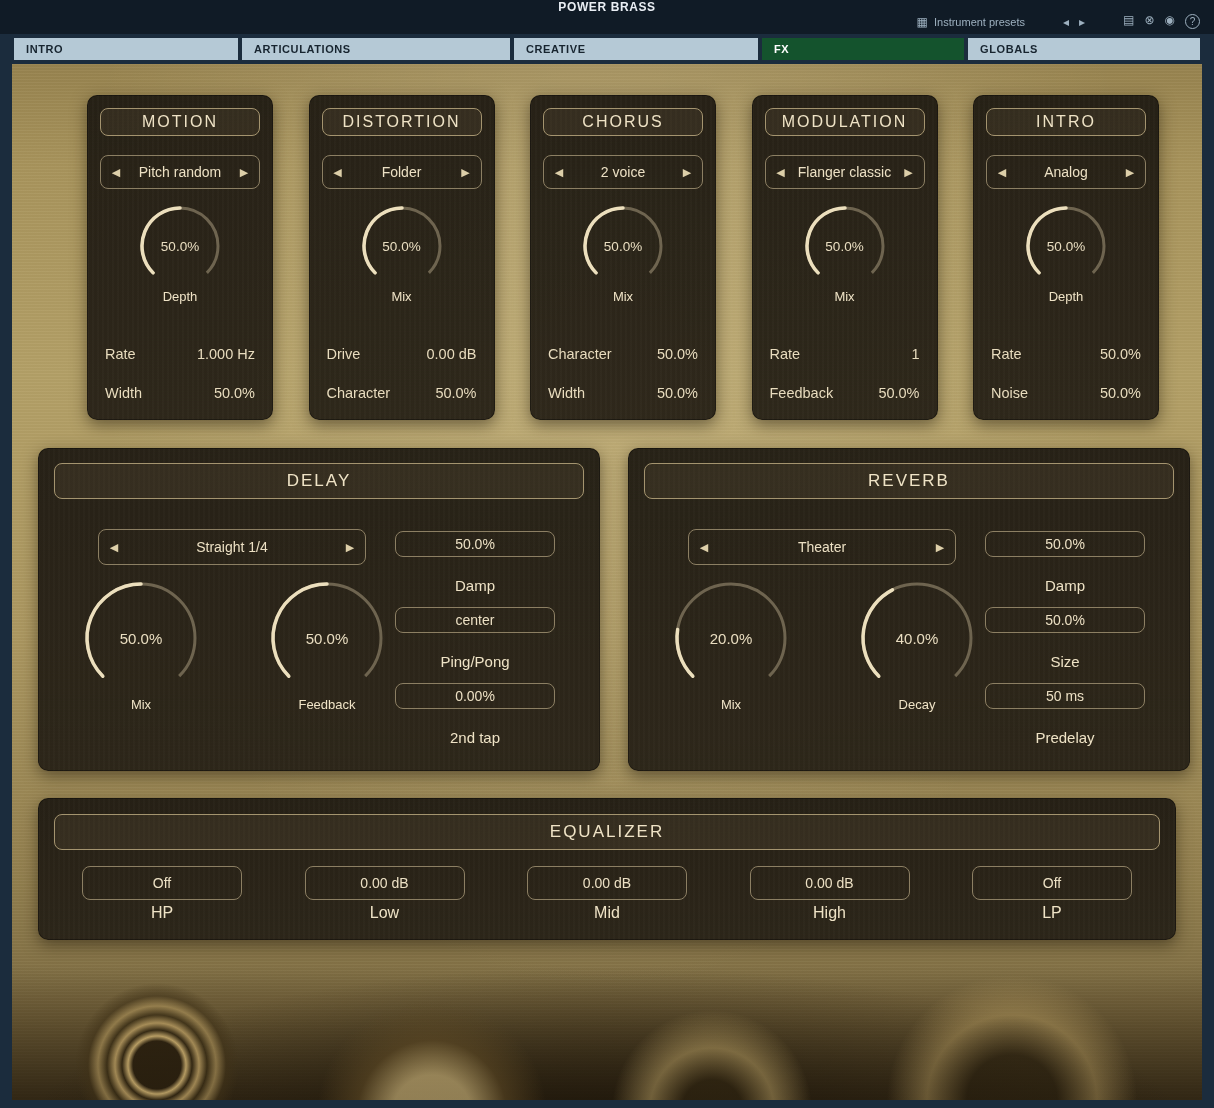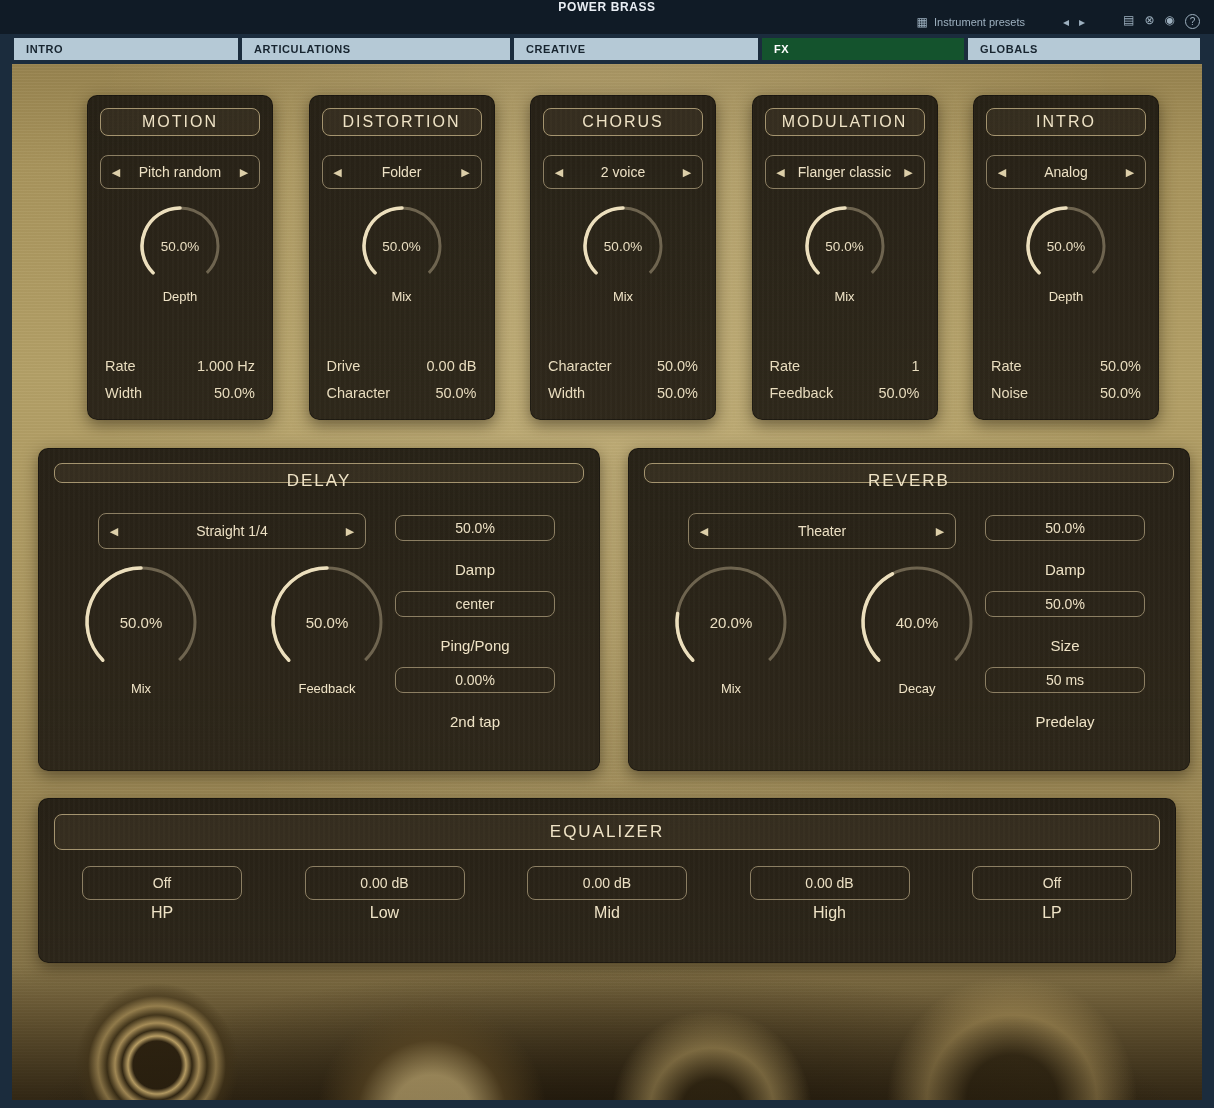--- a/index.html
+++ b/index.html
@@ -64,41 +64,41 @@
   .knob { position:relative; cursor:pointer; }
   .fx-panel .knob { margin-top:14px; width:86px; height:86px; }
   .knob-track { stroke:#7a7059; stroke-width:3; fill:none; opacity:0.85; }
   .knob-val { stroke:#ecdfbd; stroke-width:3.5; fill:none; stroke-linecap:round; }
   .knob-value { position:absolute; left:50%; top:50%; transform:translate(-50%,-50%);
     color:#e9ddc0; font-size:13.5px; white-space:nowrap; }
   .knob-label { color:#efe3c6; font-size:13px; margin-top:0px; text-align:center; }
 
   .param-rows { margin-top:auto; width:100%; padding:0 18px 13px; }
   .param-row { display:flex; justify-content:space-between; color:#e8dcbe; font-size:14.5px;
-    line-height:27px; cursor:ns-resize; }
+    line-height:27px; cursor:ns-resize;margin-top:12px; }
 
   
   .mid-row { margin:28px 26px 0; height:323px; display:flex; gap:28px; }
   .big-panel { flex:1; display:flex; flex-direction:column; }
-  .big-panel .panel-title { margin:15px 16px 0; height:20px; line-height:34px; font-size:17px; }
+  .big-panel .panel-title { margin:15px 16px 0; height:36px; line-height:34px; font-size:17px; }
   .big-body { display:flex; padding:30px 40px 0 42px; flex:1; }
   .big-left { flex:1; display:flex; flex-direction:column; }
   .big-left .selector { width:268px; height:36px; margin-left:18px; }
   .knob-pair { display:flex; justify-content:space-between; padding:0 4px 0 2px; margin-top:14px; width:310px; }
   .big-knob-block { display:flex; flex-direction:column; align-items:center; }
   .big-knob-block .knob { width:118px; height:118px; }
   .big-knob-block .knob-value { font-size:15px; }
   .big-right { width:170px; display:flex; flex-direction:column; margin-top:2px; }
   .field-group { margin-bottom:13px; display:flex; flex-direction:column; align-items:center; }
   .field { border:1px solid #8c7f63; border-radius:8px; width:160px; height:26px; line-height:24px;
     text-align:center; color:#ece0c4; font-size:14px; cursor:pointer; }
   .field-label { color:#efe3c6; font-size:15px; margin-top:20px; }
 
   
-  .eq-panel { margin:27px 26px 0; height:165px; display:flex; flex-direction:column; }
+  .eq-panel { margin:27px 26px 0; height:142px; display:flex; flex-direction:column; }
   .eq-panel .panel-title { margin:16px 16px 0; height:36px; line-height:34px; font-size:17px; }
   .eq-bands { display:flex; justify-content:space-between; padding:16px 44px 0; }
   .eq-band { display:flex; flex-direction:column; align-items:center; }
   .eq-band .field { height:34px; line-height:32px; }
   .eq-band .field-label { font-size:16px; margin-top:4px; }
 </style>
 </head>
 <body>
 
 <div class="window">

